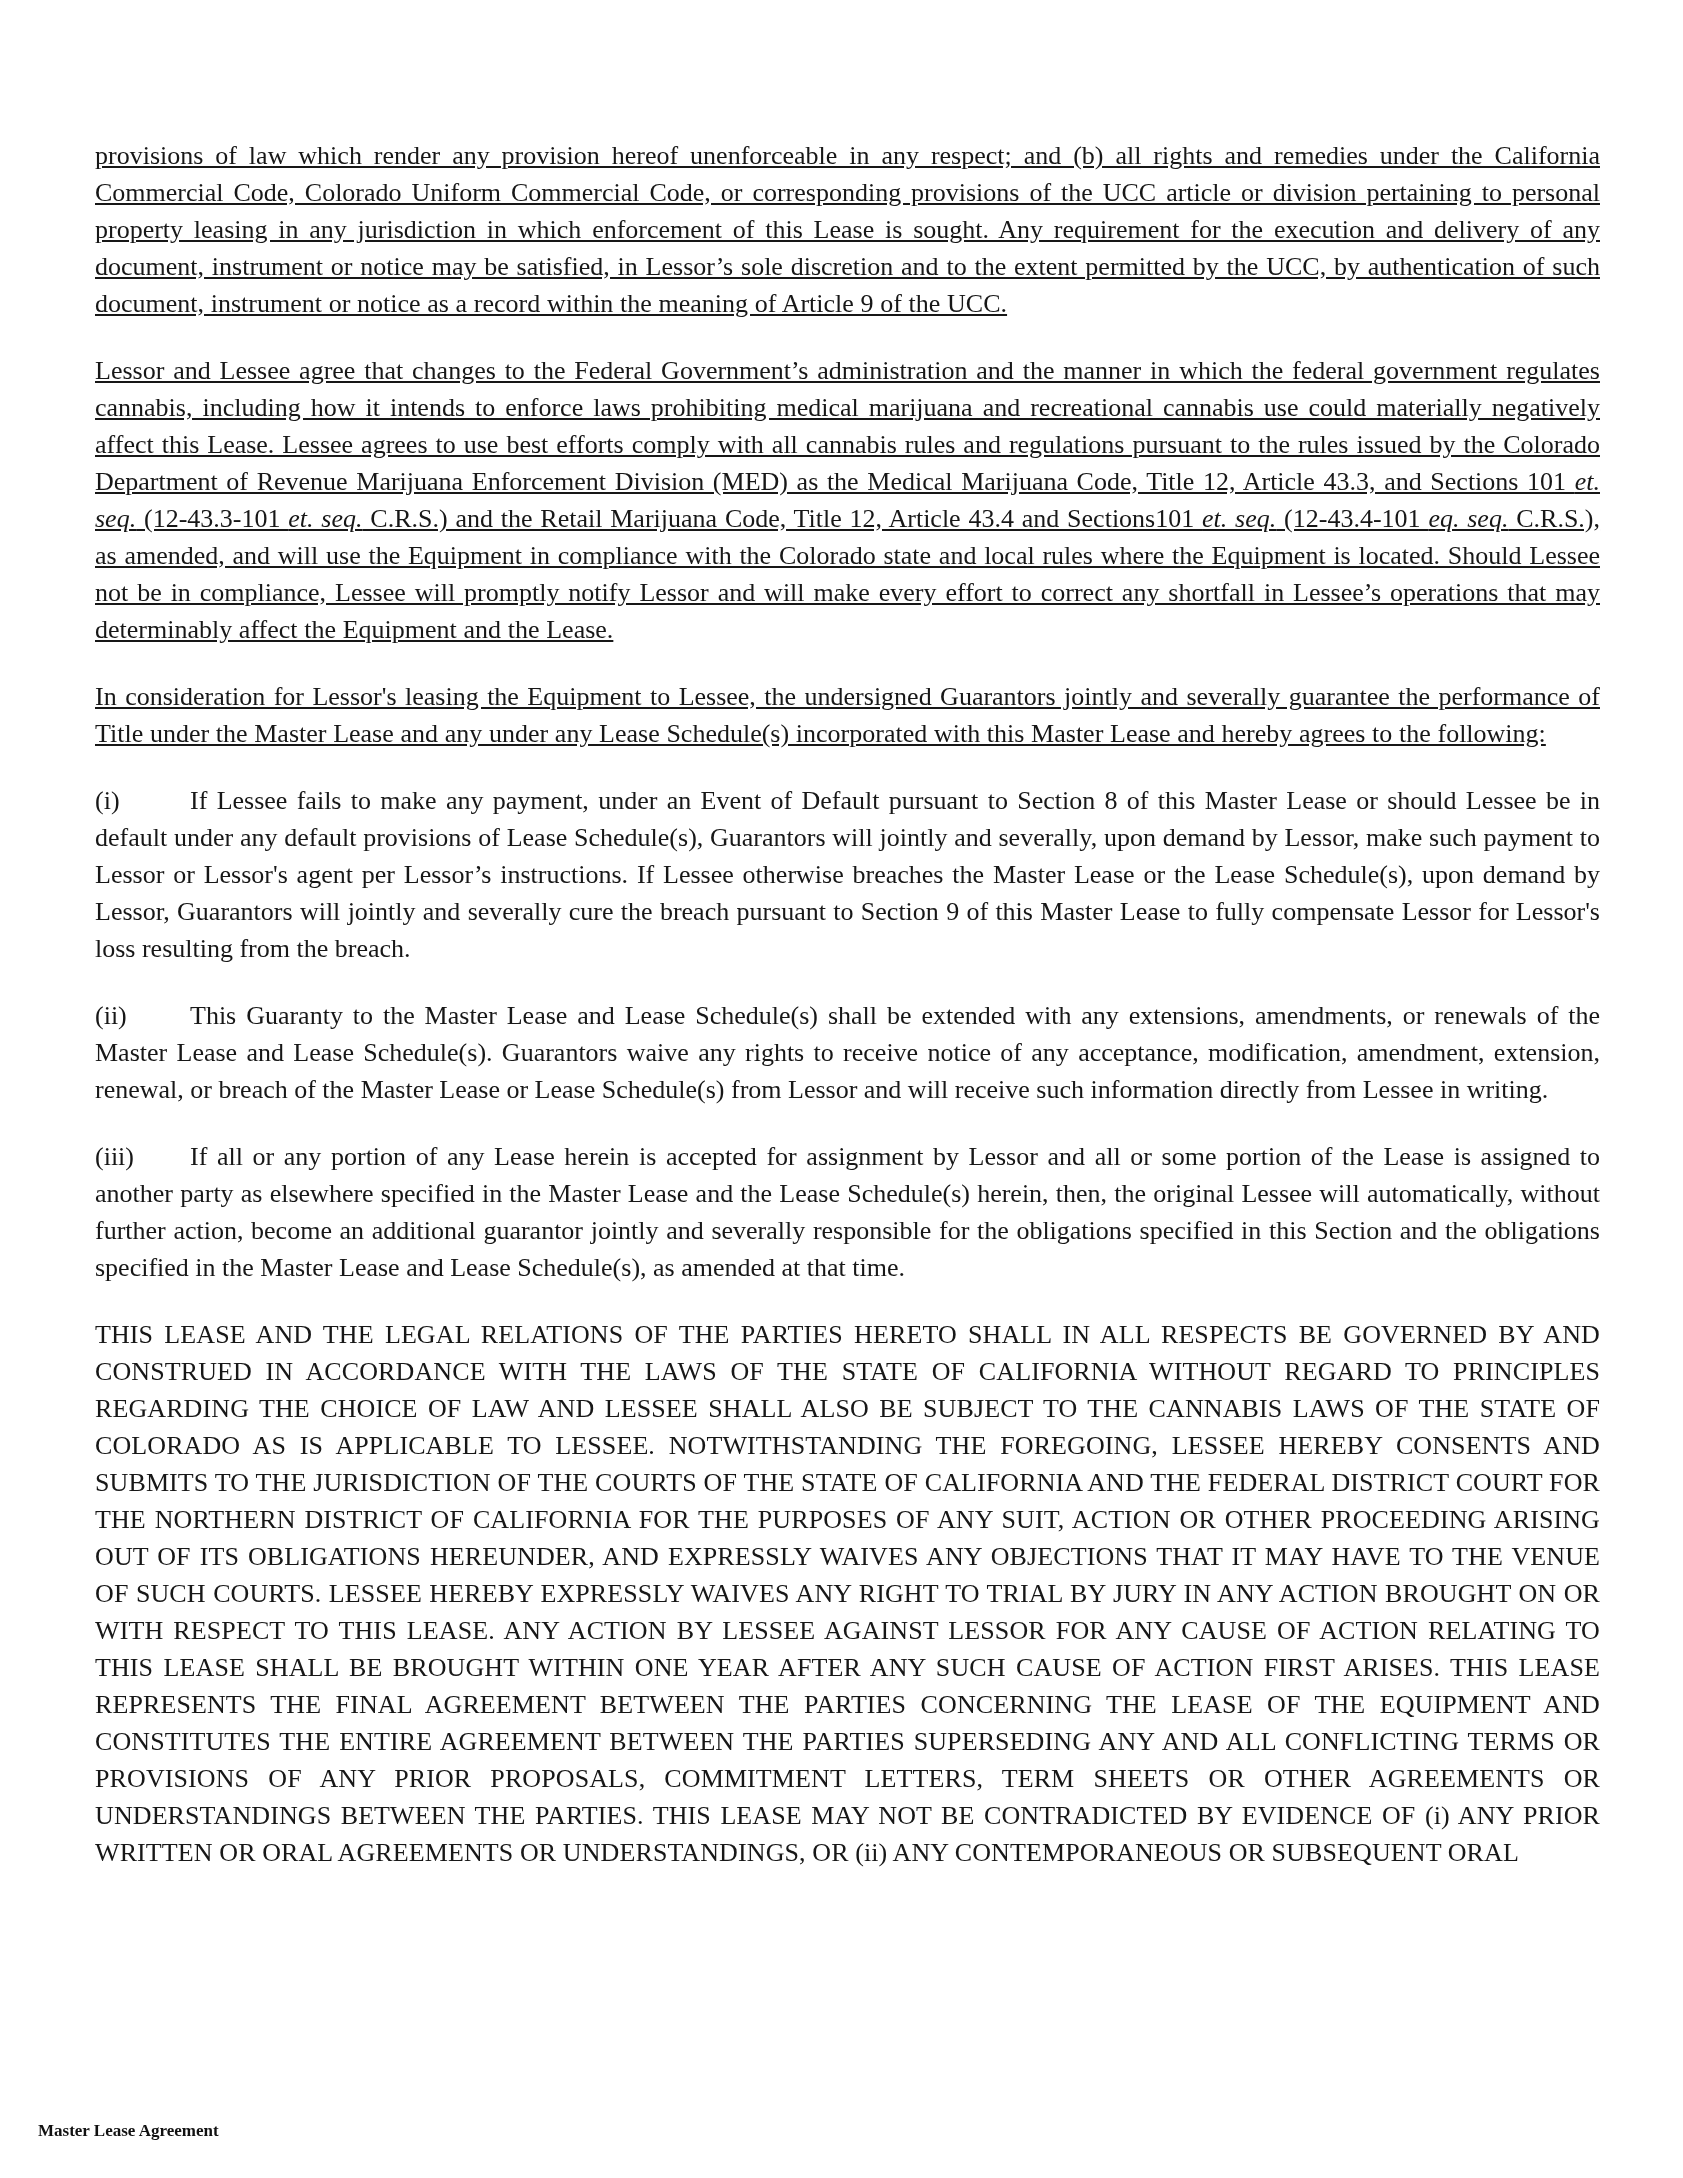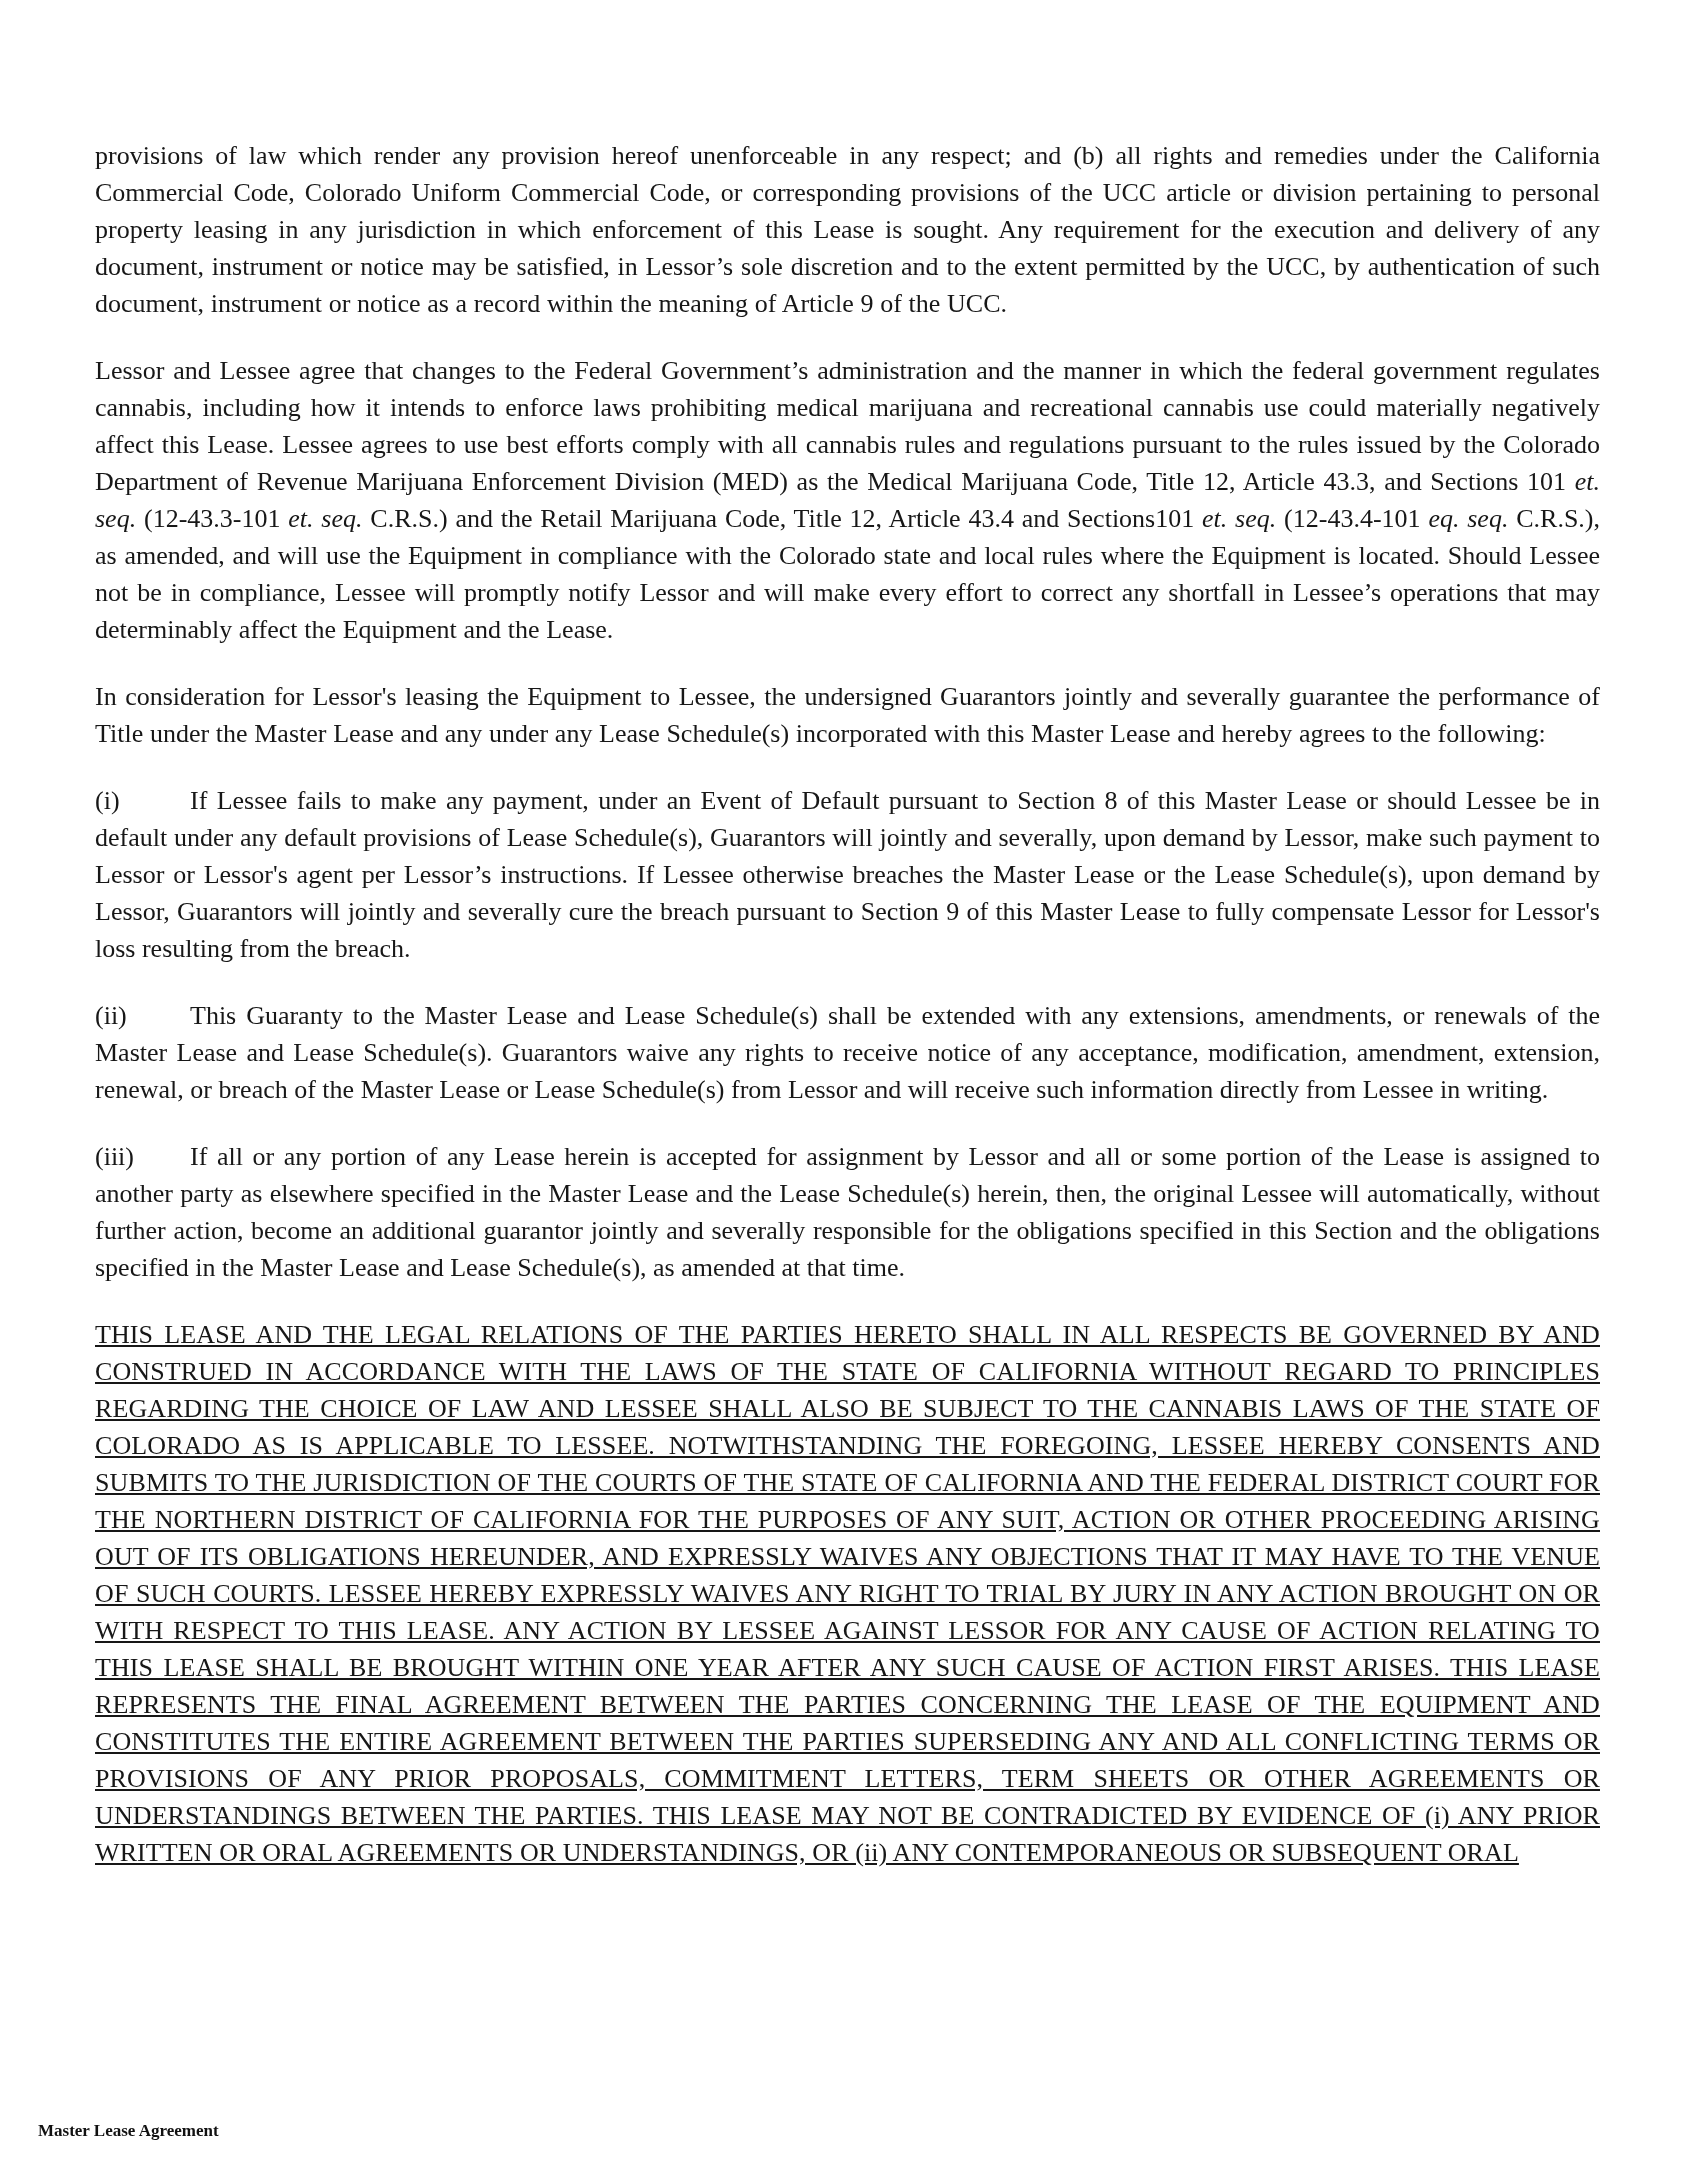--- a/index.html
+++ b/index.html
@@ -25,20 +25,21 @@
     width: 1505px;
   }
   p.body-par {
     margin: 0 0 30px 0;
     font-size: 26px;
     line-height: 37px;
     text-align: justify;
     text-justify: inter-word;
     color: #171717;
     word-spacing: 0.2px;
+    text-decoration: underline;
   }
   p.body-par:last-child { margin-bottom: 0; }
 
   .heading {
     margin: 10px 0 30px 0;
     font-size: 26px;
     line-height: 37px;
     font-weight: bold;
     letter-spacing: 0.3px;
     color: #0d0d0d;
@@ -56,21 +57,20 @@
     width: 95px;
   }
 
   .caps-par {
     margin: 18px 0 0 0;
     font-size: 26px;
     line-height: 37px;
     text-align: justify;
     color: #171717;
     letter-spacing: 0.1px;
-    text-decoration: underline;
   }
 
   .ital { font-style: italic; }
 
   .page-number {
     position: absolute;
     left: 0;
     right: 0;
     top: 2047px;
     text-align: center;

